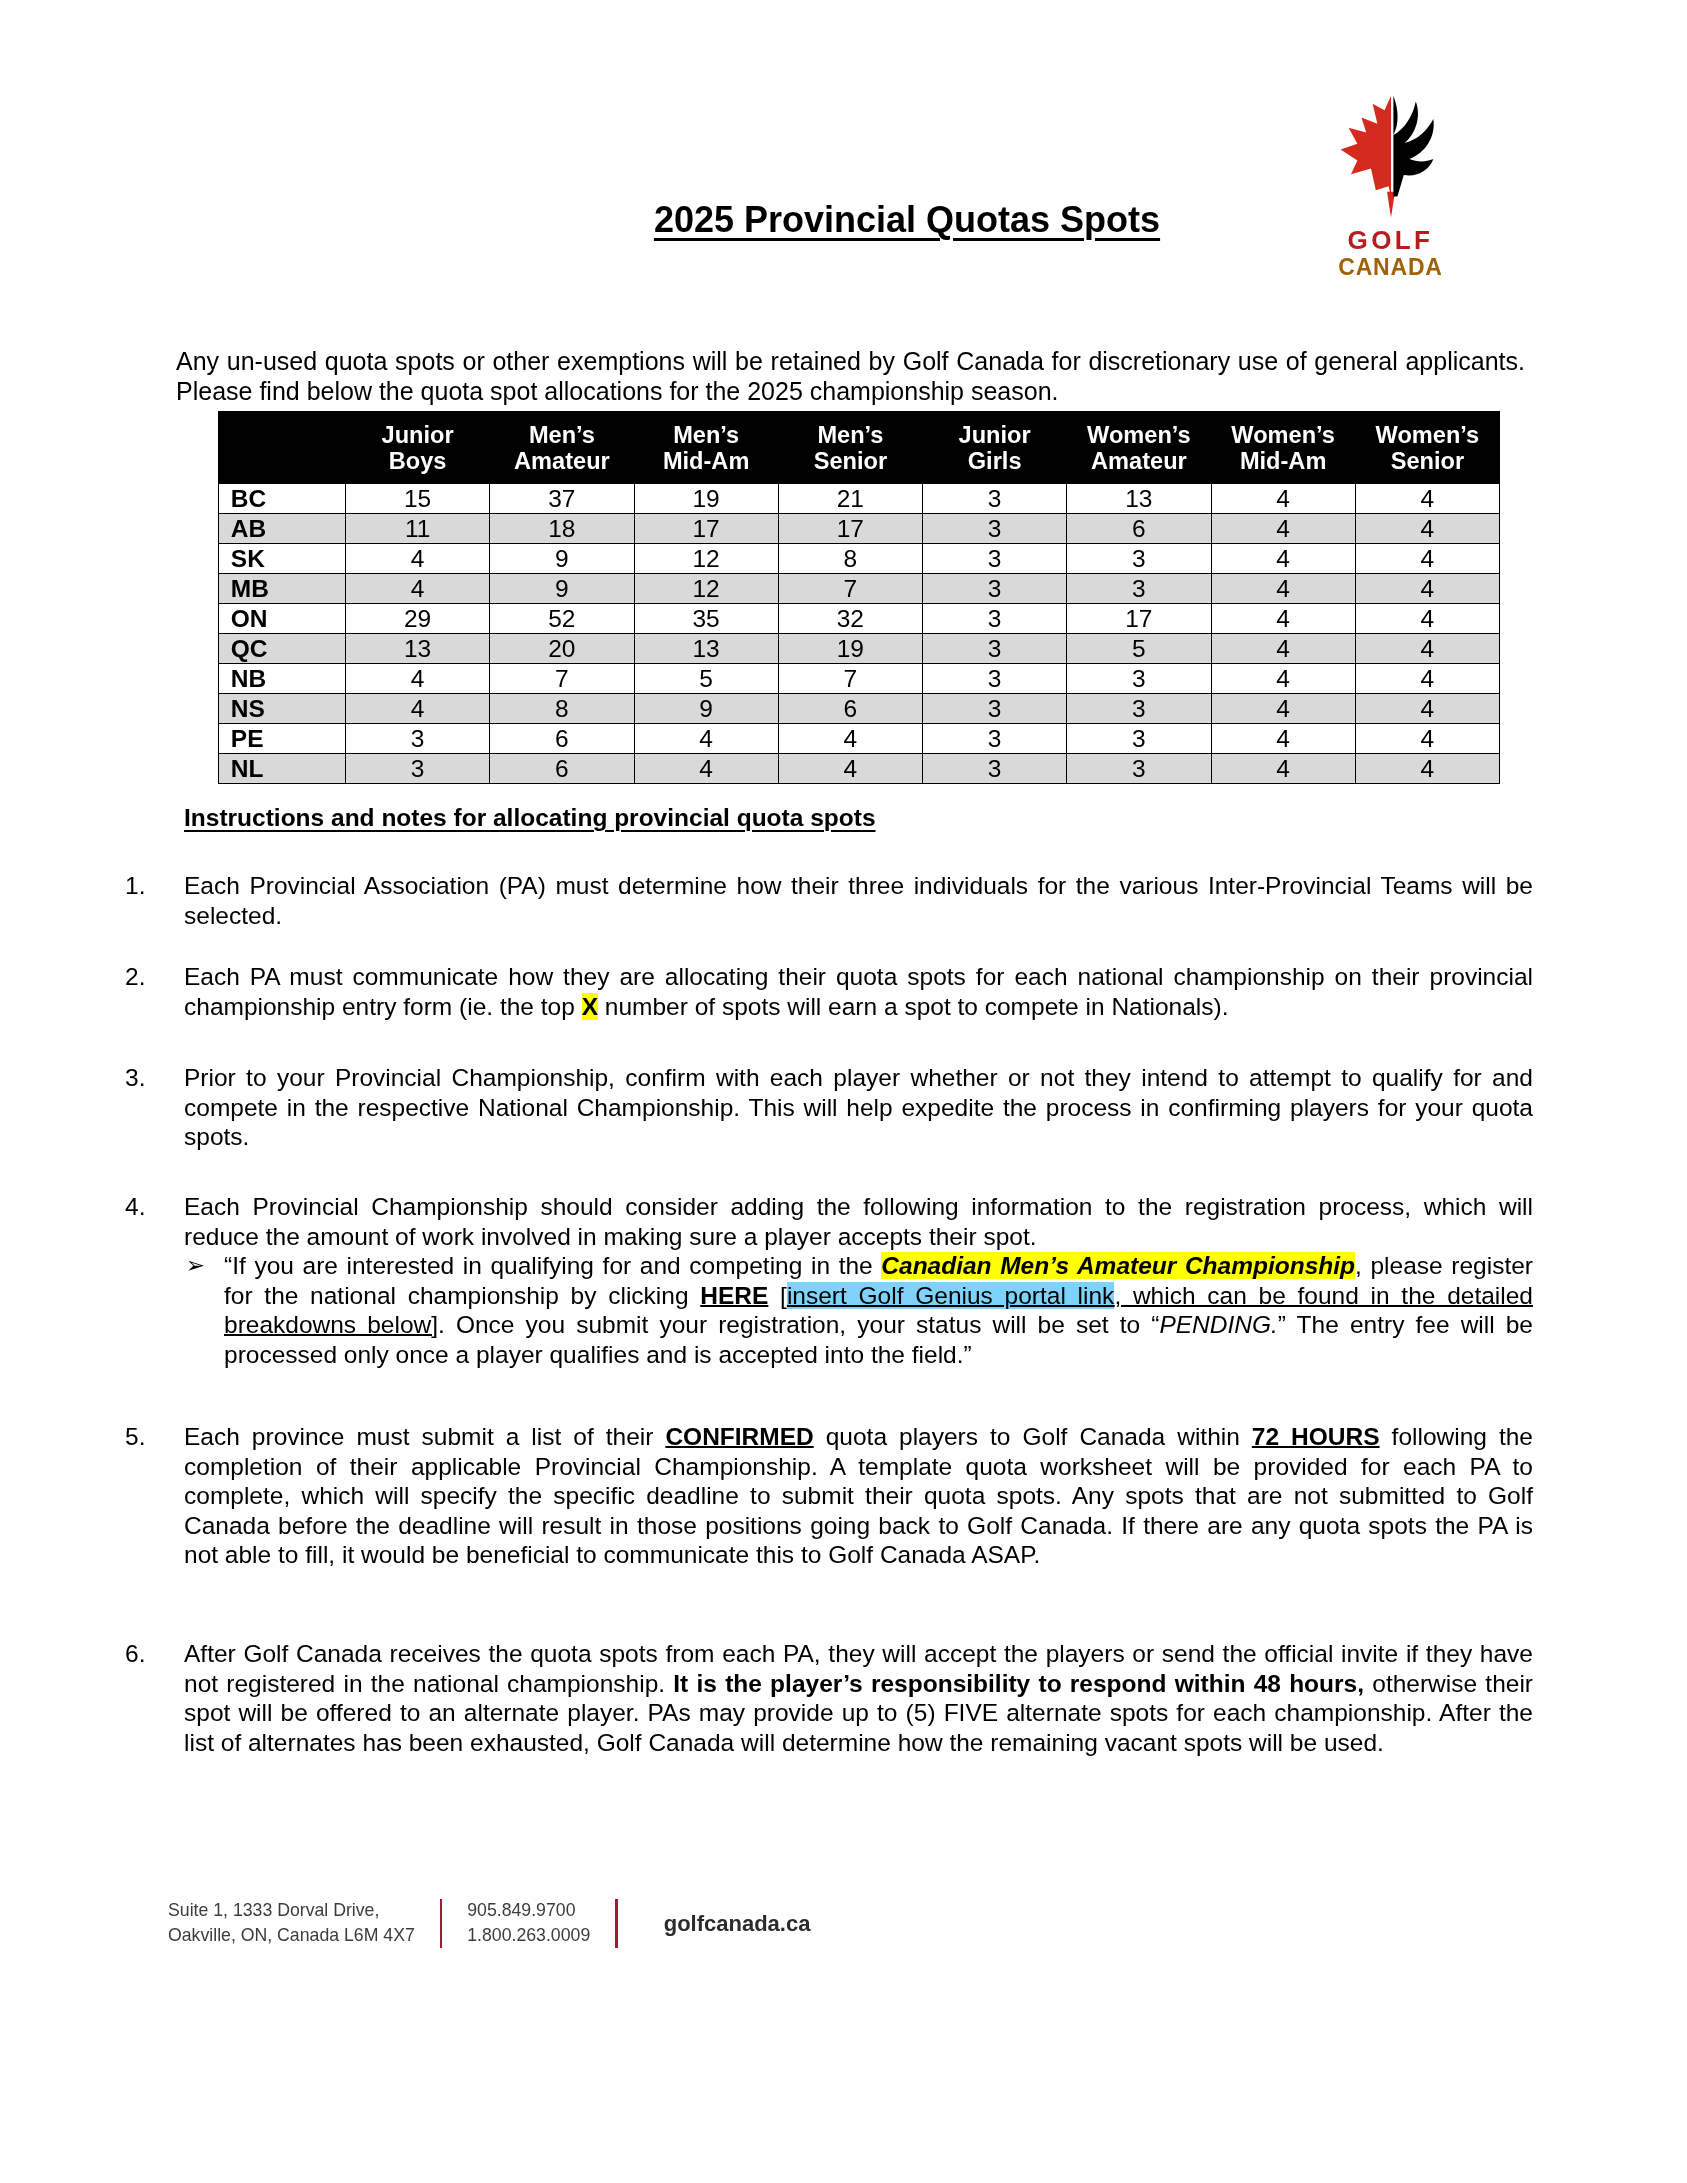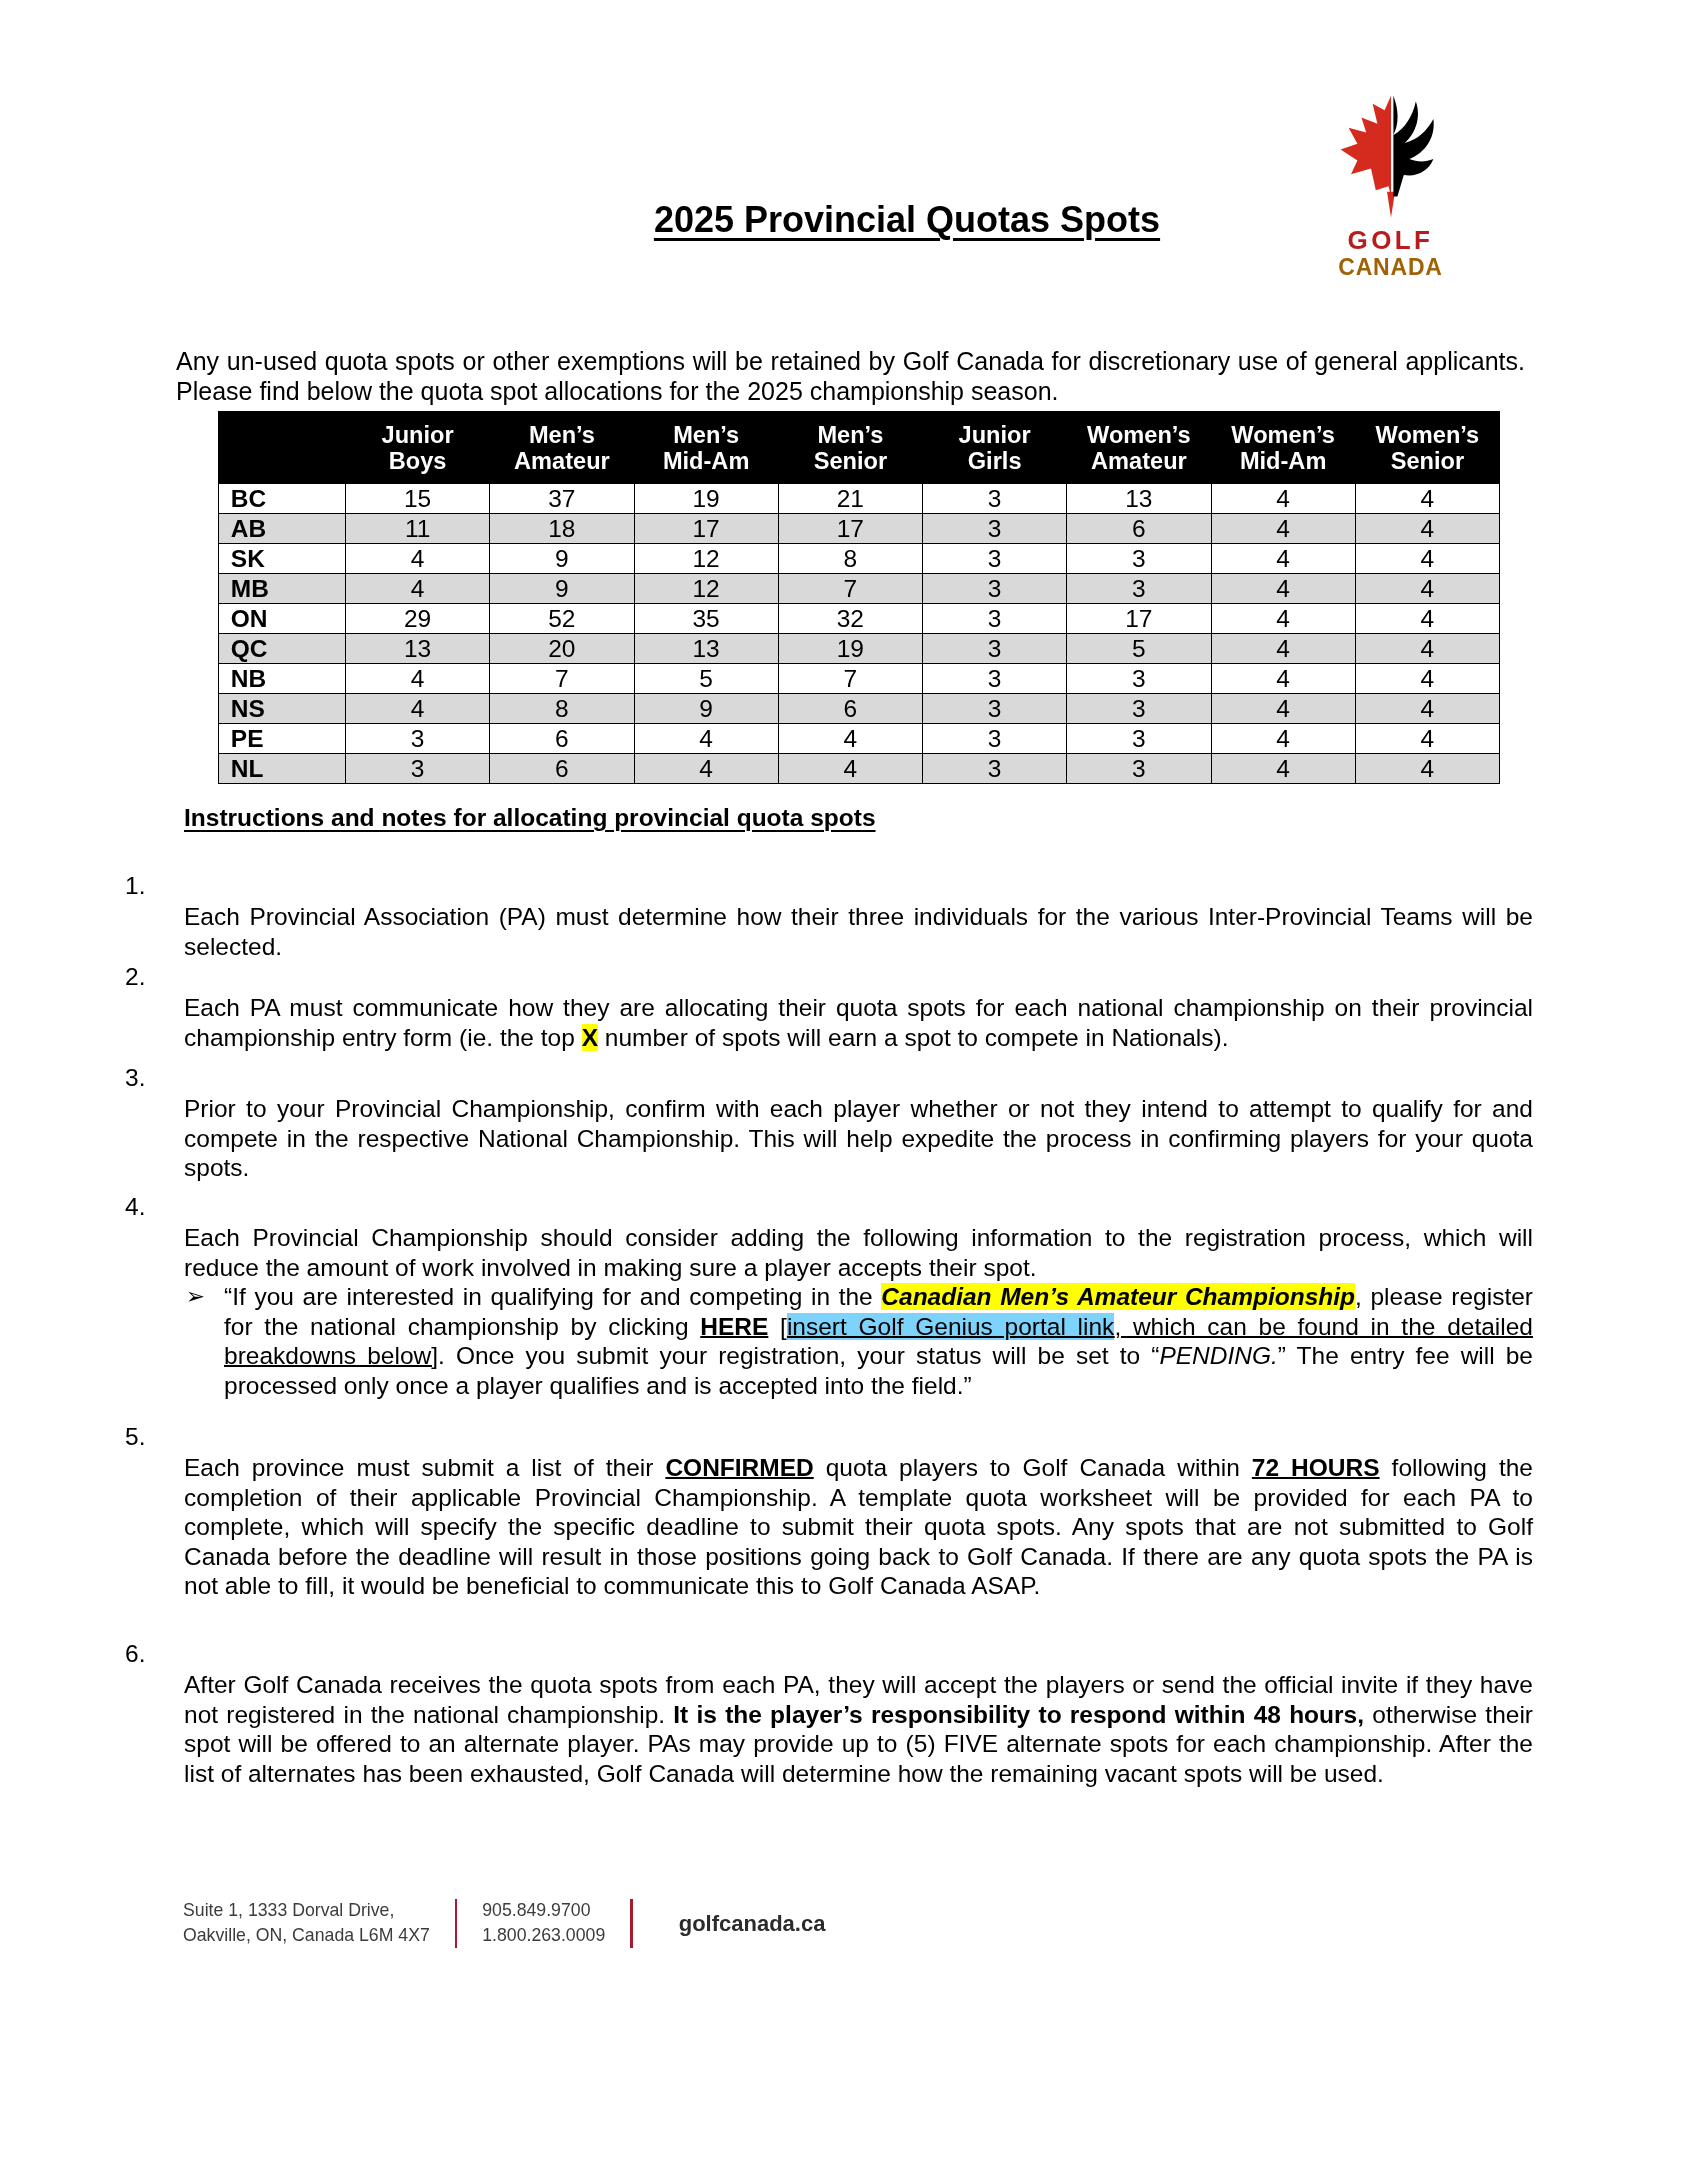--- a/index.html
+++ b/index.html
@@ -49,33 +49,33 @@
   .quota-table tbody tr:nth-child(even) { background:#d9d9d9; }
 
   
   .section-heading {
     position:absolute; left:184px; top:804px;
     font-size:24.5px; font-weight:700;
     text-decoration:underline; text-decoration-thickness:1.7px; text-underline-offset:4.2px;
   }
   .item { position:absolute; left:125px; width:1408px; font-size:24.5px; line-height:29.5px; }
   .item .num { position:absolute; left:0; top:0; }
-  .item .body { margin-left:59px; text-align:justify;margin-top:31px; }
+  .item .body { margin-left:59px; text-align:justify; }
   .item .sub { margin-left:59px; padding-left:40px; position:relative; text-align:justify; }
   .item .sub .arrow { position:absolute; left:1.7px; top:0; font-size:23px; }
 
   .seg-b  { font-weight:700; }
   .seg-i  { font-style:italic; }
   .seg-u  { text-decoration:underline; text-decoration-thickness:1.7px; }
   .seg-hl { background:#ffff00; }
   .seg-cy { background:#7dd3fc; }
 
   
   .footer {
-    position:absolute; left:183px; top:1898px;
+    position:absolute; left:168px; top:1898px;
     display:flex; align-items:center; gap:25px;
     font-size:17.7px; line-height:25px; color:#3c3c3c;
   }
   .f-sep { width:2.5px; height:49px; background:#a6192e; }
   .f-site { font-weight:700; font-size:22px; color:#2b2b2b;margin-left:21px; }
 </style>
 </head>
 <body>
 
 <div class="page">

